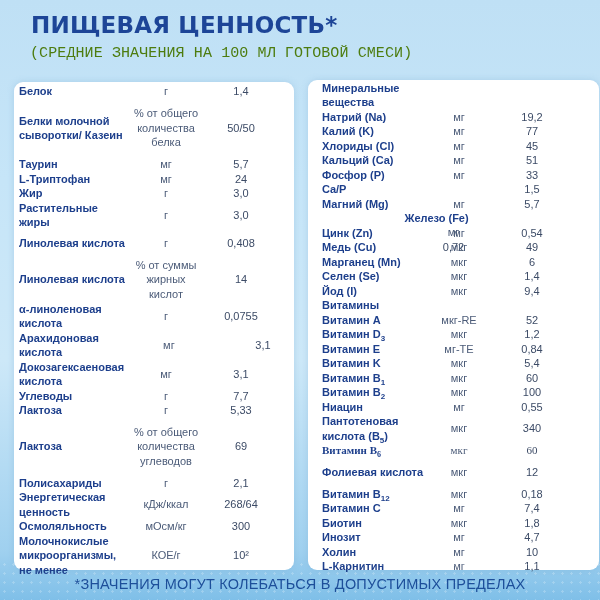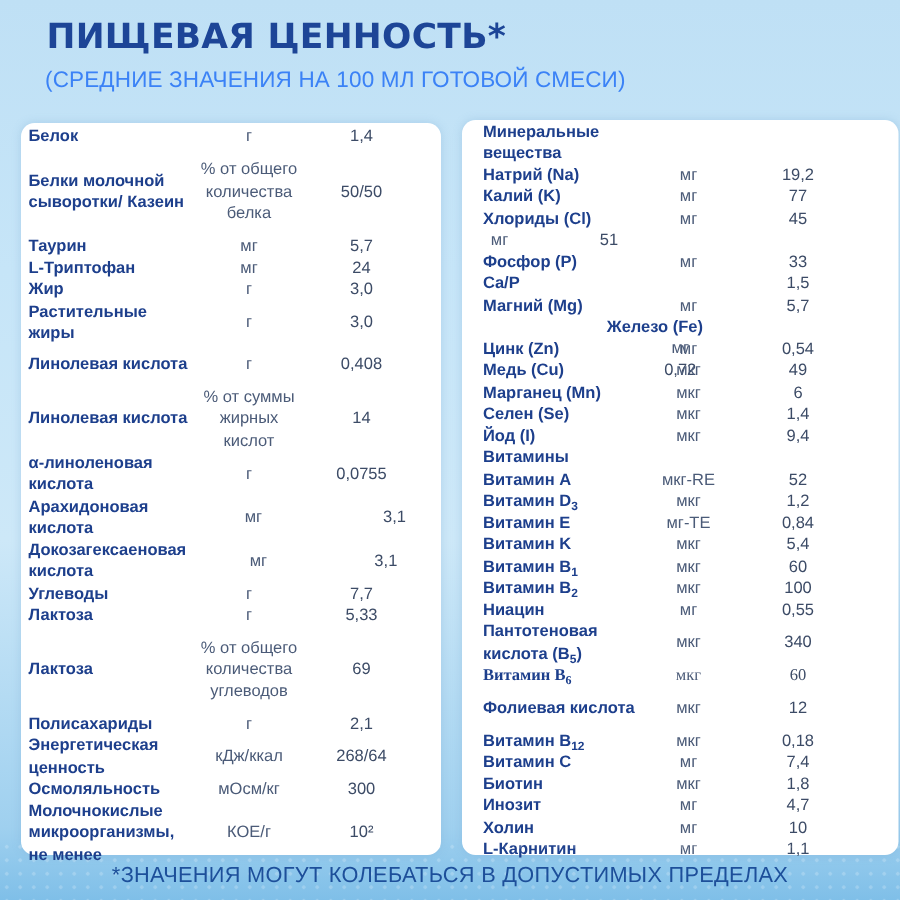--- a/index.html
+++ b/index.html
@@ -8,21 +8,21 @@
     background: linear-gradient(180deg, #bfe0f5 0%, #c6e5f8 30%, #cde8f8 60%, #9fd0ef 92%, #7fbfe8 100%);
     font-family: "Liberation Sans", sans-serif;
   }
   .title {
     position: absolute; left: 31px; top: 12px;
     font-family: "DejaVu Sans", sans-serif; font-weight: bold;
     font-size: 23px; color: #1d4597; letter-spacing: 0.2px;
   }
   .subtitle {
     position: absolute; left: 30px; top: 45px;
-    font-size: 15px; color: #3b82f6; letter-spacing: 0.1px;
+    font-size: 15px; color: #4d7c0f; letter-spacing: 0.1px; font-family: Liberation Mono, monospace;
   }
   .card {
     position: absolute; background: #ffffff; border-radius: 9px;
     box-shadow: 0 0 6px rgba(120,170,210,0.35);
   }
   #card-left { left: 14px; top: 82px; width: 280px; height: 488px; }
   #card-right { left: 308px; top: 80px; width: 279px; height: 490px; padding-left: 12px; }
   .rows { position: absolute; left: 0; top: 0; right: 0; }
   .row { display: flex; align-items: center; font-size: 11px; line-height: 14.4px; }
   .row .n { color: #1d3f8c; font-weight: bold; }
@@ -98,21 +98,21 @@
       <div class="row" style="height: 29px;">
         <div class="n"><span>α-линоленовая кислота</span></div>
         <div class="u">г</div>
         <div class="v">0,0755</div>
       </div>
       <div class="row" style="height: 29px; gap: 36px;">
         <div class="n"><span>Арахидоновая кислота</span></div>
         <div class="u">мг</div>
         <div class="v">3,1</div>
       </div>
-      <div class="row" style="height: 29px; gap: 16px;">
+      <div class="row" style="height: 29px;">
         <div class="n"><span>Докозагексаеновая кислота</span></div>
         <div class="u">мг</div>
         <div class="v">3,1</div>
       </div>
       <div class="row" style="height: 14.5px;">
         <div class="n"><span>Углеводы</span></div>
         <div class="u">г</div>
         <div class="v">7,7</div>
       </div>
       <div class="row" style="height: 14.5px;">
@@ -164,20 +164,21 @@
         <div class="n"><span>Калий (K)</span></div>
         <div class="u">мг</div>
         <div class="v">77</div>
       </div>
       <div class="row" style="height: 14.5px;">
         <div class="n"><span>Хлориды (Cl)</span></div>
         <div class="u">мг</div>
         <div class="v">45</div>
       </div>
       <div class="row" style="height: 14.5px;">
+        <div class="n"><span>Кальций (Ca)</span></div>
         <div class="u">мг</div>
         <div class="v">51</div>
       </div>
       <div class="row" style="height: 14.5px; align-items: flex-end;">
         <div class="n"><span>Фосфор (P)</span></div>
         <div class="u">мг</div>
         <div class="v">33</div>
       </div>
       <div class="row" style="height: 14.5px;">
         <div class="n"><span>Ca/P</span></div>

